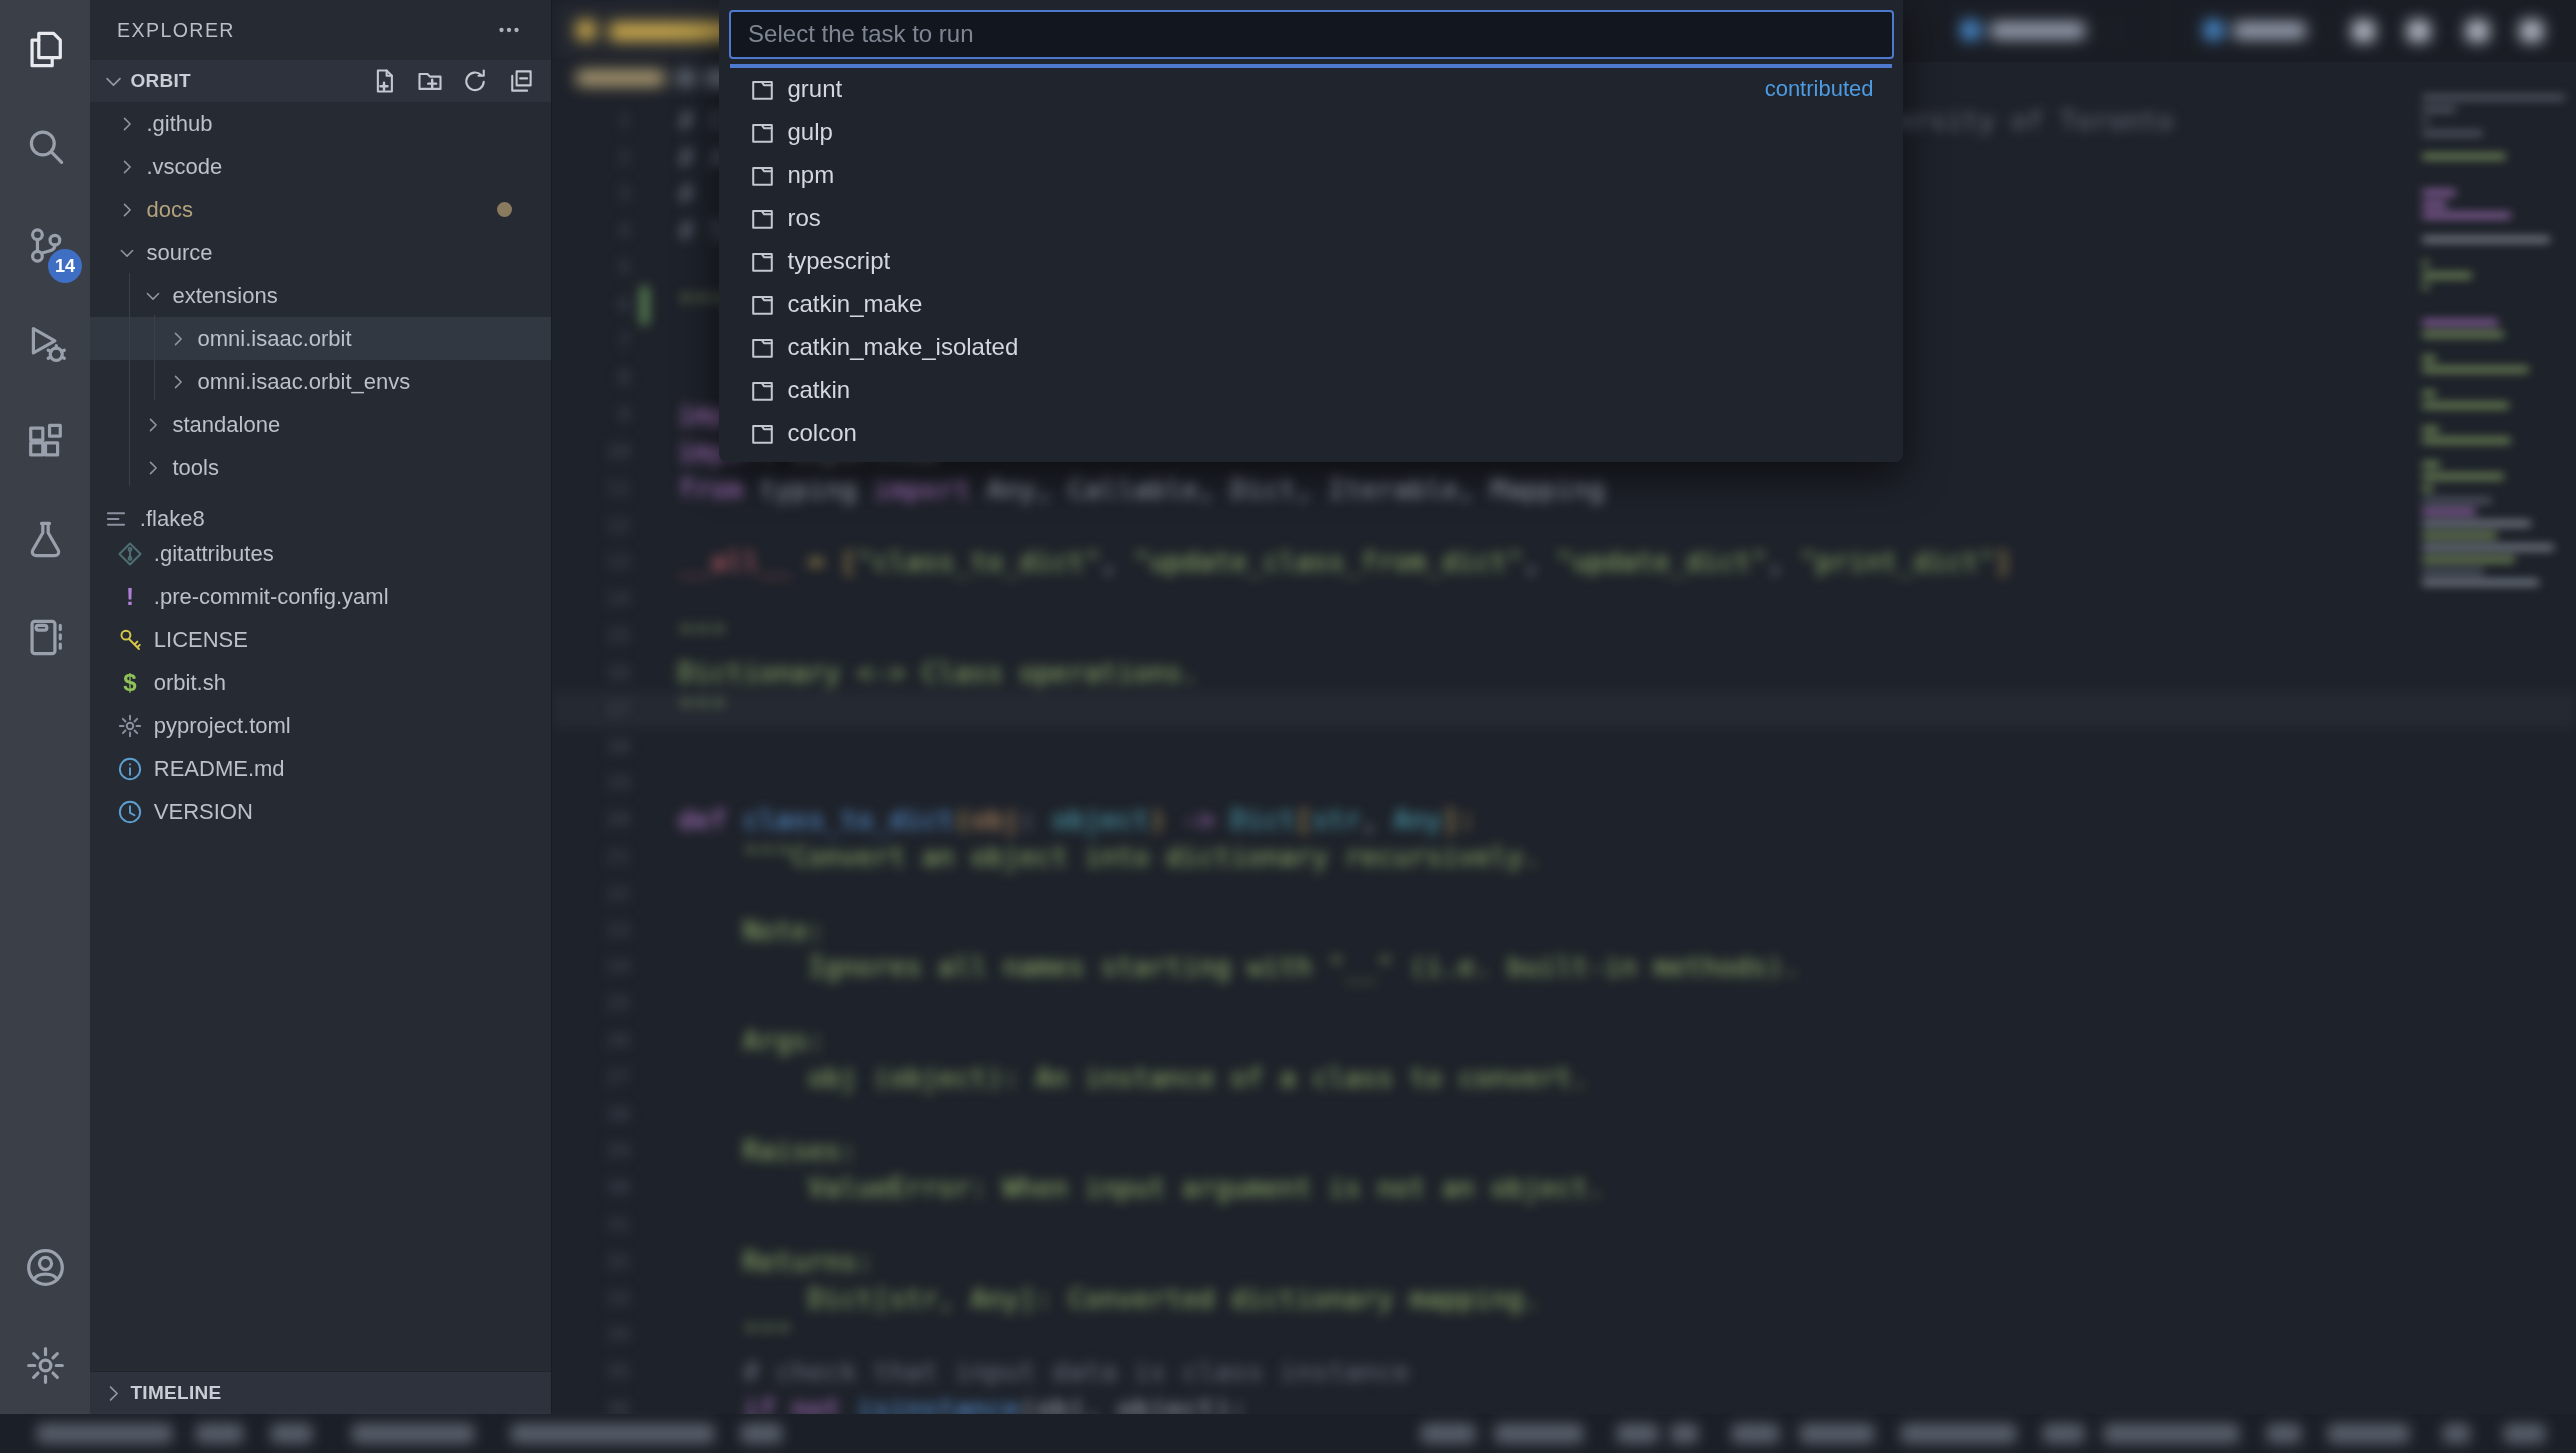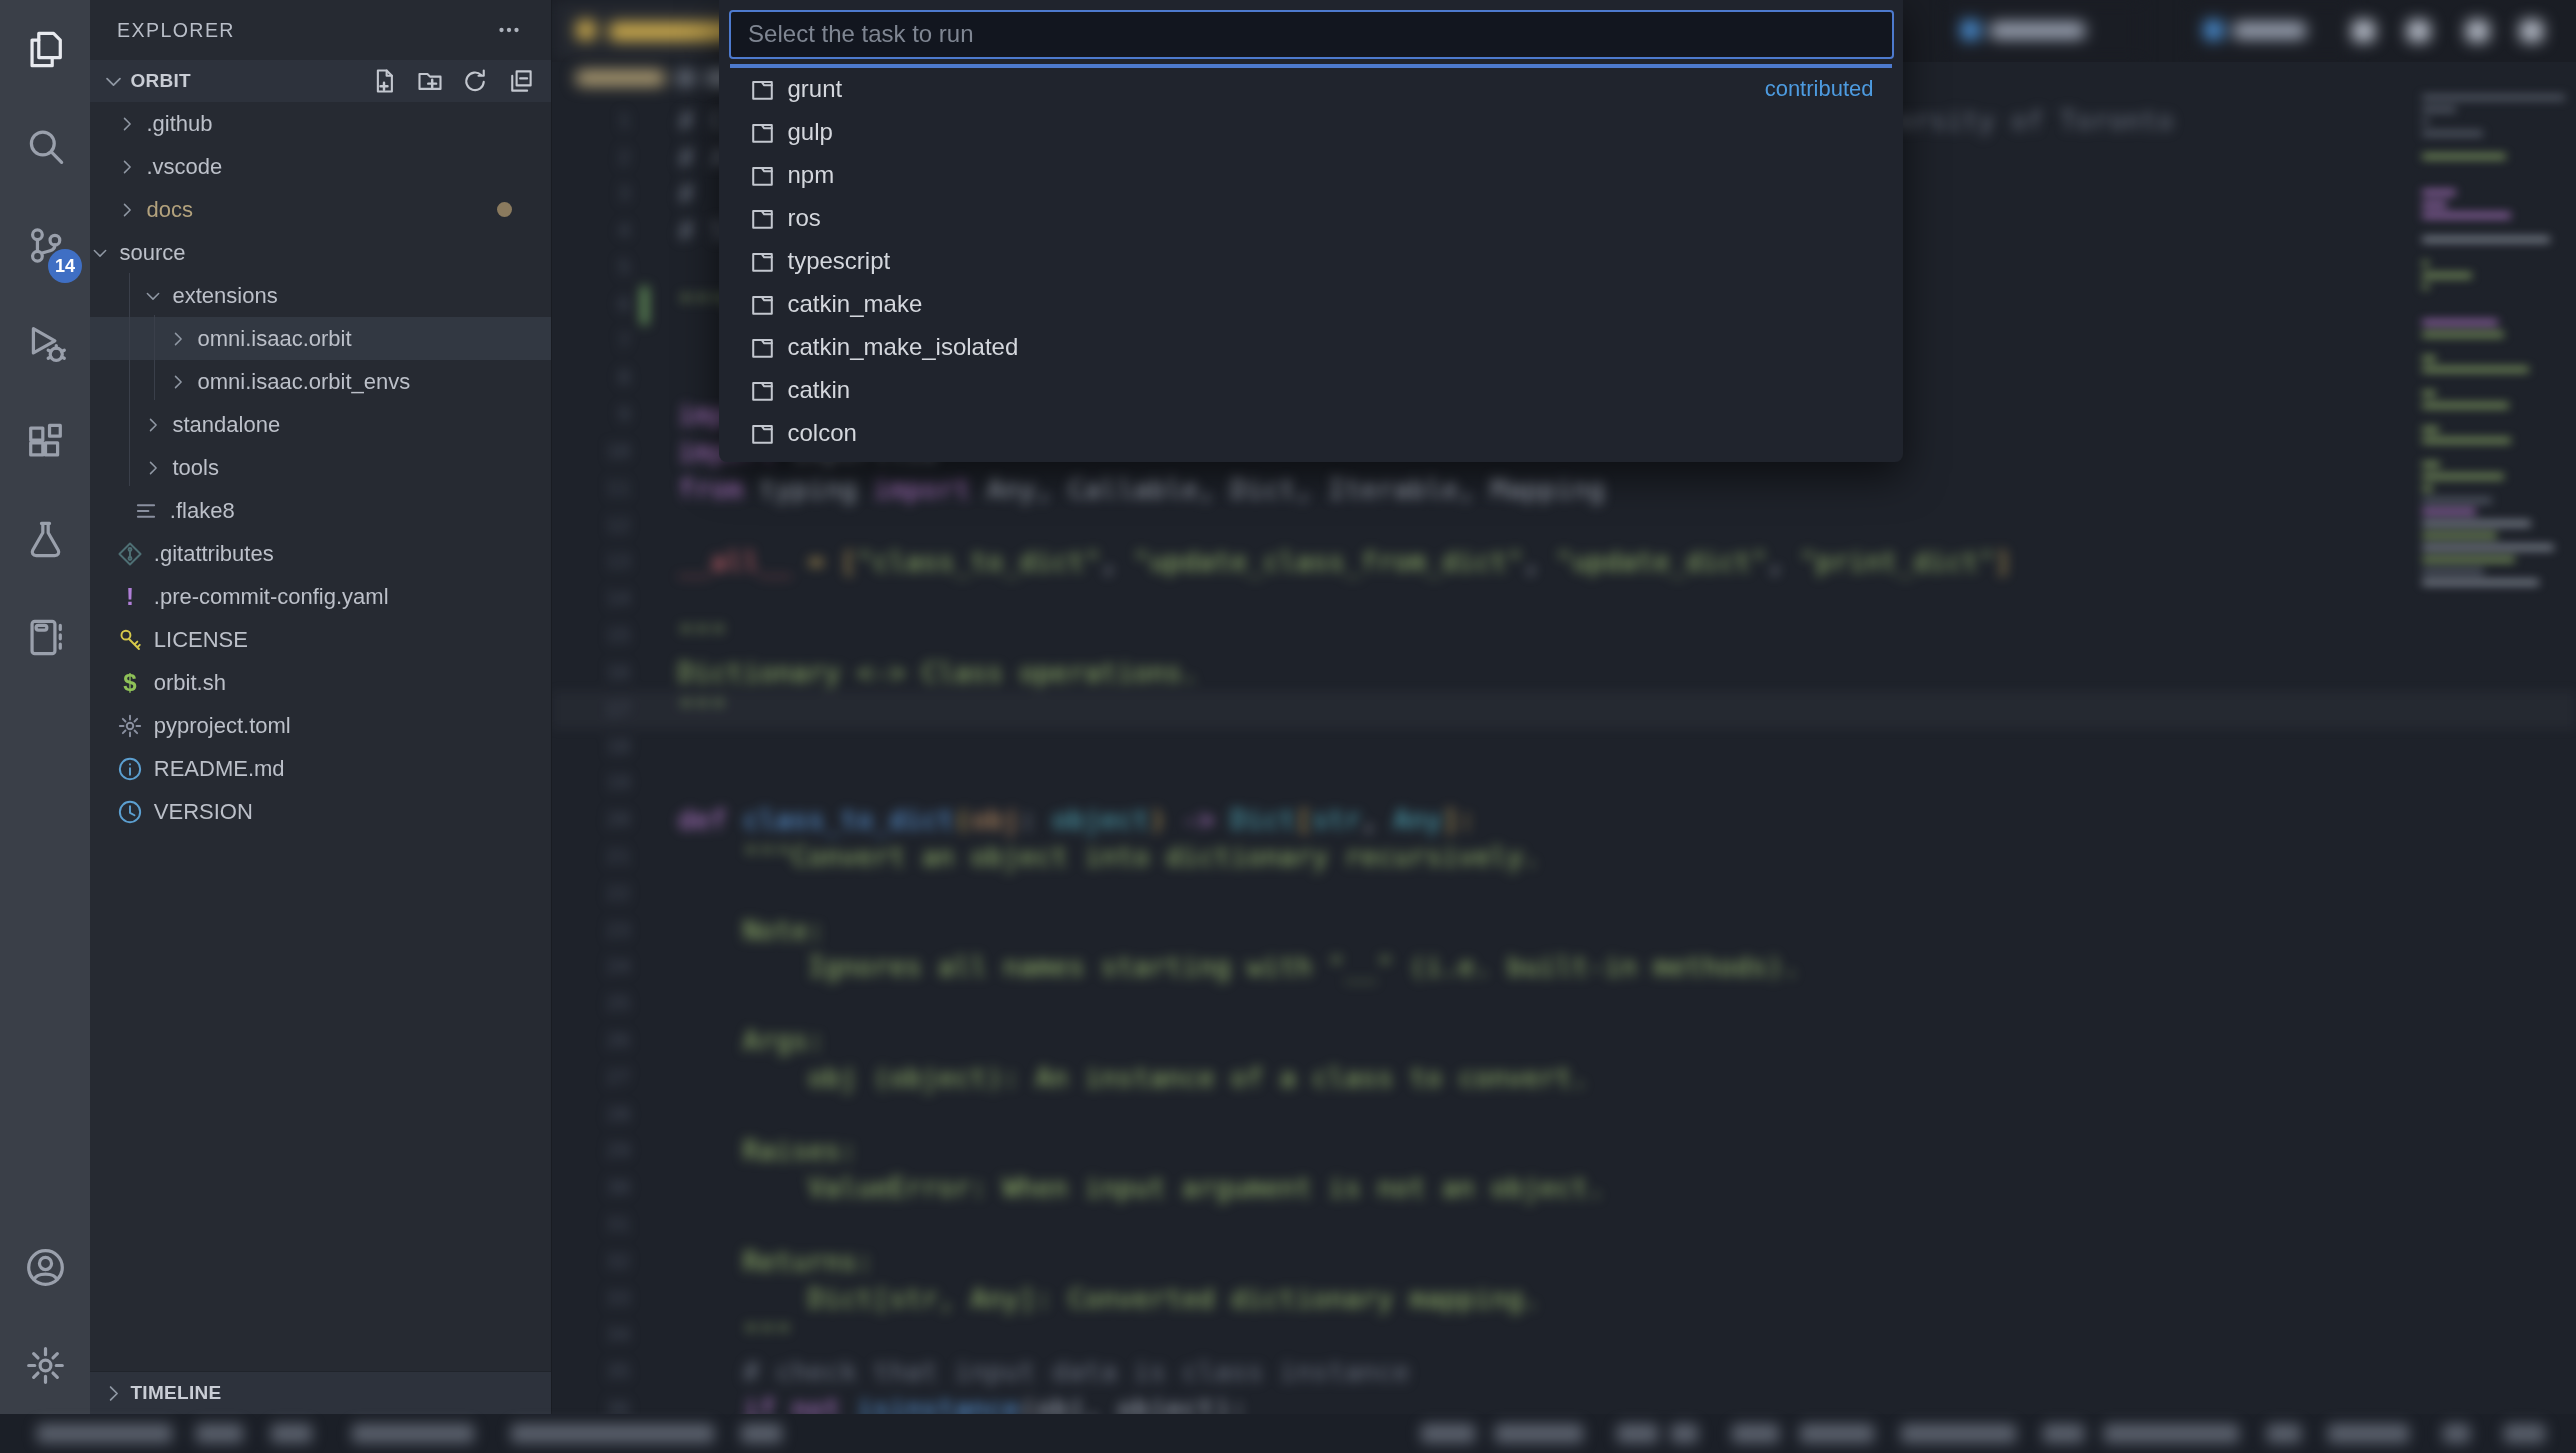--- a/index.html
+++ b/index.html
@@ -241,21 +241,21 @@
         </div>
         <div class="trow" style="padding-left: 27px;">
           <span class="chev icon">
             <svg viewBox="0 0 32 32" fill="none" stroke="currentColor" stroke-width="2.4" stroke-linecap="round" stroke-linejoin="round">
               <path d="M12 7l9 9-9 9"></path>
             </svg>
           </span>
           <span style="color: rgb(179, 162, 125);">docs</span>
           <span class="dot"></span>
         </div>
-        <div class="trow" style="">
+        <div class="trow" style="padding-left: 27px;">
           <span class="chev icon">
             <svg viewBox="0 0 32 32" fill="none" stroke="currentColor" stroke-width="2.4" stroke-linecap="round" stroke-linejoin="round">
               <path d="M7 12l9 9 9-9"></path>
             </svg>
           </span>
           <span>source</span>
         </div>
         <div class="trow" style="padding-left: 53px;">
           <span class="chev icon">
             <svg viewBox="0 0 32 32" fill="none" stroke="currentColor" stroke-width="2.4" stroke-linecap="round" stroke-linejoin="round">
@@ -289,21 +289,21 @@
           <span>standalone</span>
         </div>
         <div class="trow" style="padding-left: 53px;">
           <span class="chev icon">
             <svg viewBox="0 0 32 32" fill="none" stroke="currentColor" stroke-width="2.4" stroke-linecap="round" stroke-linejoin="round">
               <path d="M12 7l9 9-9 9"></path>
             </svg>
           </span>
           <span>tools</span>
         </div>
-        <div class="trow" style="padding-left: 43px;">
+        <div class="trow" style="padding-left: 13px; align-items: flex-end;">
           <span class="icon ficon" style="color: rgb(138, 144, 160);">
             <svg viewBox="0 0 32 32" fill="none" stroke="currentColor" stroke-width="2.4" stroke-linecap="round" stroke-linejoin="round">
               <path d="M6 9h20M6 16h13M6 23h20"></path>
             </svg>
           </span>
           <span>.flake8</span>
         </div>
         <div class="trow" style="padding-left: 27px;">
           <span class="icon ficon" style="color: rgb(78, 111, 116);">
             <svg viewBox="0 0 32 32" fill="none" stroke="currentColor" stroke-width="2.4" stroke-linecap="round" stroke-linejoin="round">

